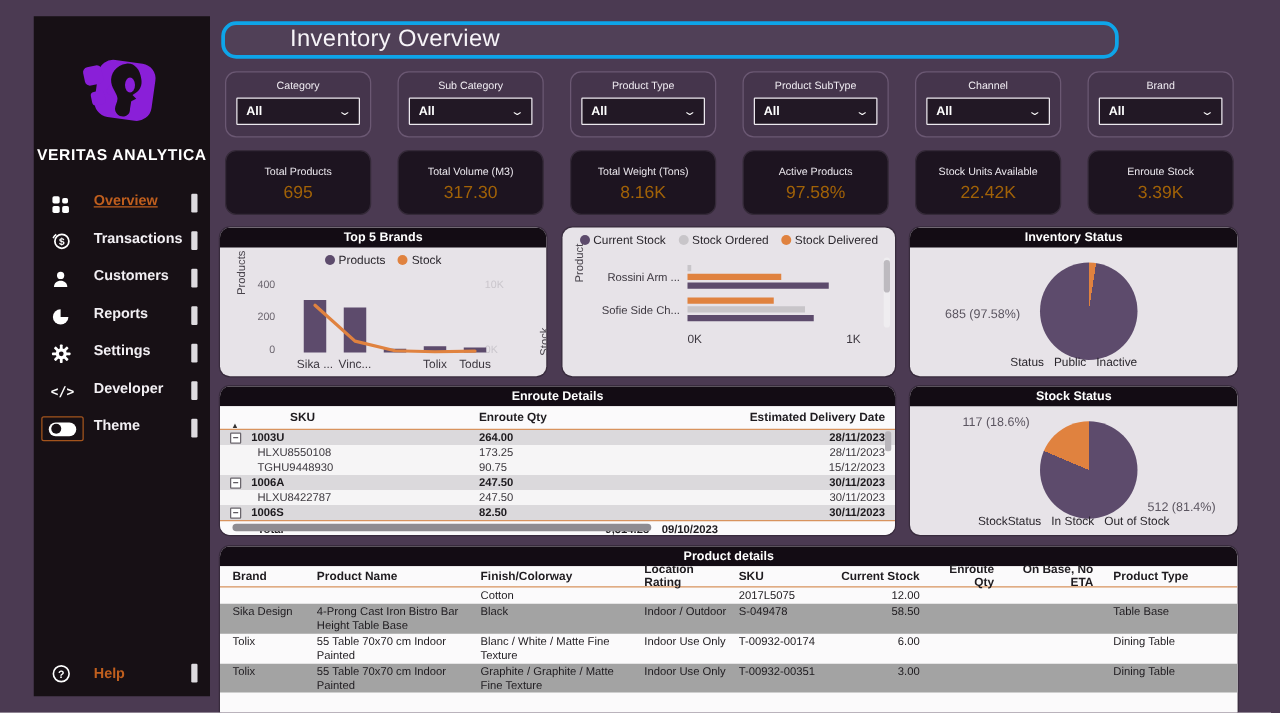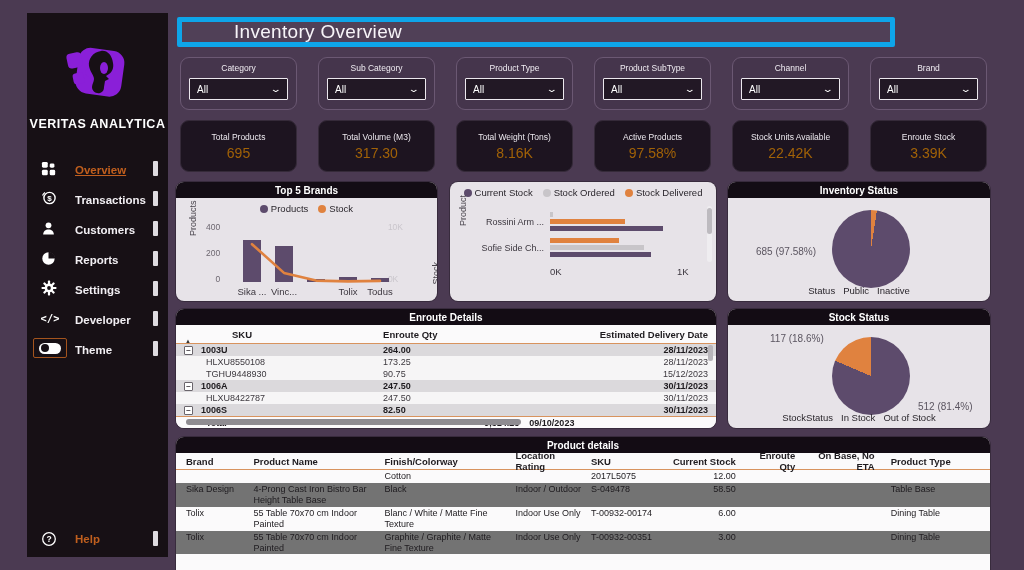--- a/index.html
+++ b/index.html
@@ -6,49 +6,49 @@
   html,body { width:1024px; height:570px; font-family:"Liberation Sans", sans-serif; }
   #app { position:relative; width:1024px; height:570px; background:#4b3a52; overflow:hidden; }
 
   
   .sidebar { position:absolute; left:27px; top:13px; width:141px; height:544px;
     background:#171015; display:flex; flex-direction:column; }
   .logo-wrap { display:flex; justify-content:center; padding-top:22px; }
   .brand-name { color:#fff; font-weight:bold; font-size:12.5px; letter-spacing:.5px;
     text-align:center; margin-top:8px; }
   .nav { margin-top:24px; display:flex; flex-direction:column; gap:9px; flex:1; }
-  .nav-item { display:flex; align-items:flex-end; height:21px; padding:0 10px 0 14px; cursor:pointer; }
+  .nav-item { display:flex; align-items:flex-start; height:21px; padding:0 10px 0 14px; cursor:pointer; }
   .nav-ico { width:20px; height:16px; display:flex; align-items:center; justify-content:flex-start; }
   .nav-ico svg { display:block; }
   .nav-label { flex:1; margin-left:14px; color:#f2eff3; font-size:11.5px; font-weight:bold; }
   .nav-item.active .nav-label { color:#c05f1e; text-decoration:underline; }
   .nav-bar { width:5px; height:15px; background:#dedbdf; border-radius:1px; }
   .toggle-box { width:34px; height:20px; border:1.5px solid #a4541d; border-radius:2px;
     display:flex; align-items:center; justify-content:center; margin-left:-8px; margin-right:-6px; }
   .toggle-pill { width:22px; height:11px; background:#fff; border-radius:6px; position:relative; }
   .toggle-pill::before { content:""; position:absolute; left:2px; top:1.5px; width:8px; height:8px;
     background:#171015; border-radius:50%; }
   .help-row { display:flex; align-items:center; padding:0 10px 16px 14px; }
   .help-row .nav-label { color:#c05f1e; }
 
   
   .title-bar { position:absolute; left:177px; top:17px; width:718px; height:30px;
-    border:5px solid #0ea5e9; border-radius:2px; background:rgba(255,255,255,0.03);
+    border:3px solid #0ea5e9; border-radius:12px; background:rgba(255,255,255,0.03);
     display:flex; align-items:center; padding-left:52px; }
   .title-bar h1 { color:#f7f4f8; font-size:19px; font-weight:normal; letter-spacing:.3px; }
 
   
   .filters { position:absolute; left:180px; top:57px; width:807px; height:53px;
     display:flex; gap:21px; }
   .filter-card { width:117px; height:53px; border:1px solid #6b5873; border-radius:9px;
     background:rgba(0,0,0,0.07); padding:5px 8px 0 8px; }
   .filter-label { color:#f0ecf2; font-size:8.5px; text-align:center; margin-bottom:5px; }
   .filter-dd { height:22px; background:#221825; border:1px solid #ece8ee; border-radius:1px;
     display:flex; align-items:center; justify-content:space-between; padding:0 7px; cursor:pointer; }
-  .filter-dd .val { color:#fff; font-size:10px; font-weight:normal; }
+  .filter-dd .val { color:#fff; font-size:10px; font-weight:bold; }
   .filter-dd .chev { color:#fff; font-size:9px; transform:scaleX(1.6); }
 
   
   .kpis { position:absolute; left:180px; top:120px; width:807px; height:52px; display:flex; gap:21px; }
   .kpi-card { width:117px; height:52px; background:#1d1420; border:1px solid #352a39;
     border-radius:9px; display:flex; flex-direction:column; align-items:center;
     justify-content:center; gap:3px; }
   .kpi-label { color:#ece8ee; font-size:8.5px; }
   .kpi-value { color:#a16207; font-size:14px; }
 
@@ -123,21 +123,21 @@
 
   .prd-row { display:flex; padding:0 10px; align-items:flex-start; }
   .prd-head { font-weight:bold; font-size:9.5px; height:17px; align-items:center;
     border-bottom:1px solid #d8935e; position:relative; }
   .pc { padding-right:6px; overflow:hidden; }
   .pc1 { width:8.5%; } .pc2 { width:16.5%; position:relative; } .pc3 { width:16.5%; }
   .pc4 { width:9.5%; } .pc5 { width:10%; }
   .pc6 { width:9%; text-align:right; } .pc7 { width:7.5%; text-align:right; }
   .pc8 { width:10%; text-align:right; } .pc9 { width:12.5%; padding-left:10px; }
   .prd-r { min-height:12px; line-height:11px; padding-top:1px; padding-bottom:1px; }
-  .prd-alt { background:#737373; }
+  .prd-alt { background:#a3a3a3; }
   .prd-clip { max-height:21px; overflow:hidden; }
 </style>
 </head>
 <body>
 
 <div id="app">
 
   <div class="sidebar">
     <div class="logo-wrap">
       <svg width="74" height="74" viewBox="0 0 74 74">

